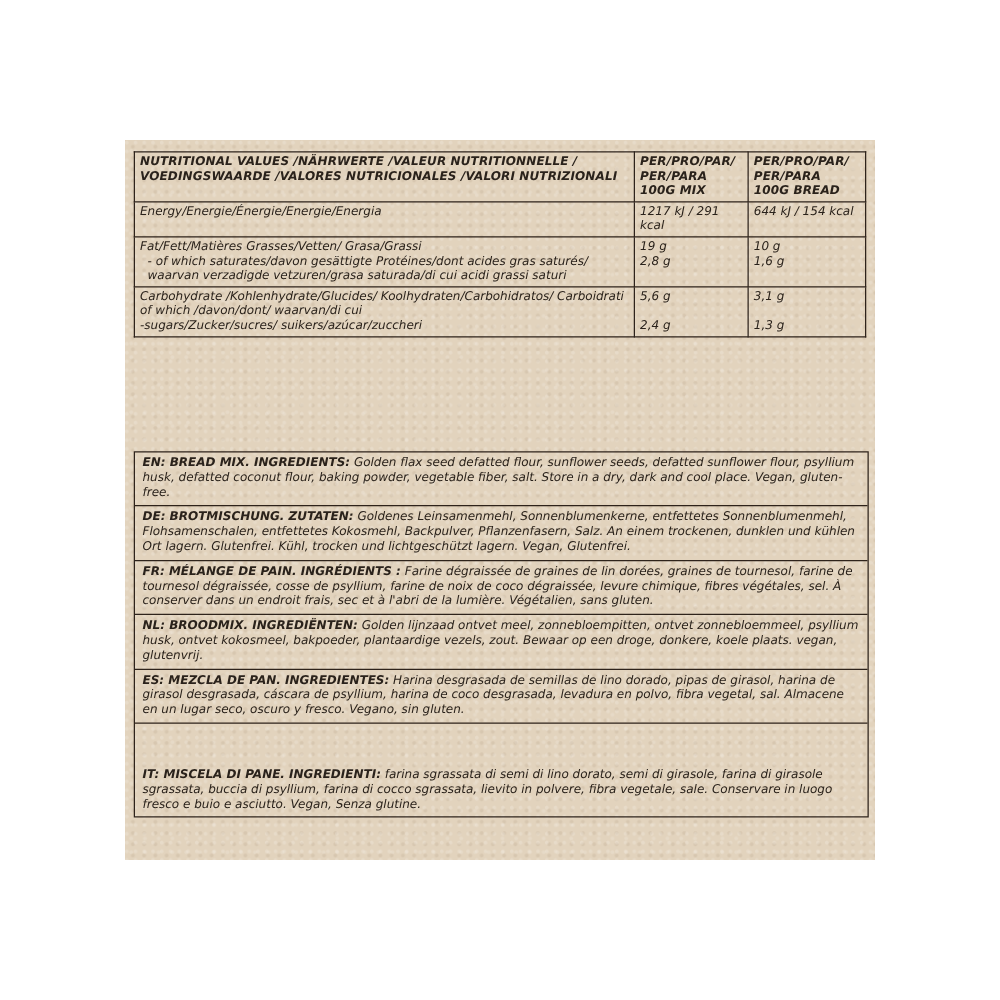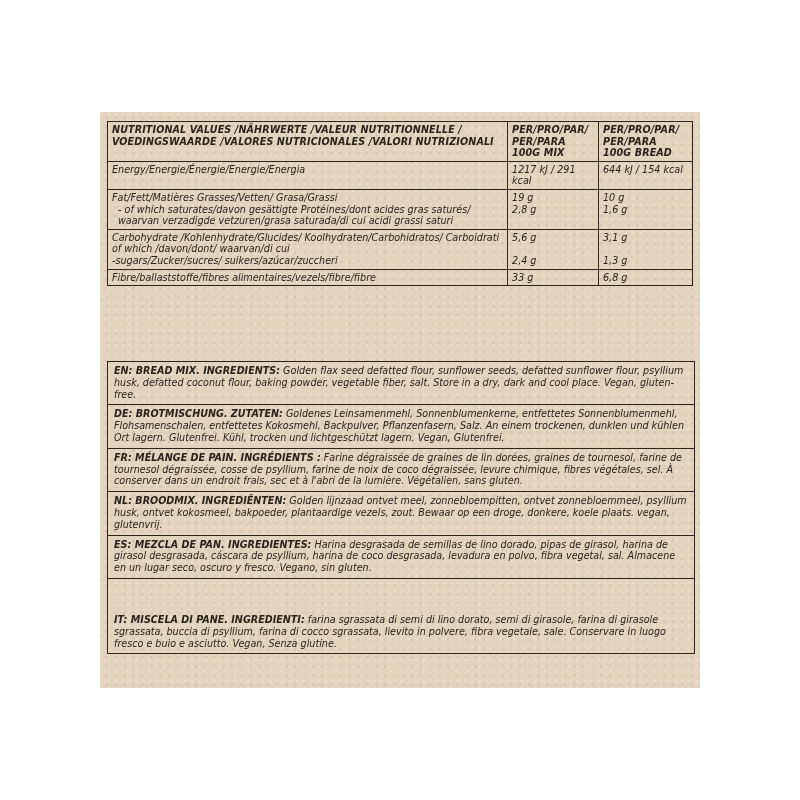--- a/index.html
+++ b/index.html
@@ -87,25 +87,20 @@
         <span class="subline">2,4 g</span>
       </td>
       <td class="val">
         <span class="subline">3,1 g</span>
         <span class="gap"></span>
         <span class="subline">1,3 g</span>
       </td>
     </tr>
 
 
-    <tr>
-      <td>Fibre/ballaststoffe/fibres alimentaires/vezels/fibre/fibre</td>
-      <td class="val">33 g</td>
-      <td class="val">6,8 g</td>
-    </tr>
 
   </tbody>
     </table>
 
   <div class="ingredients">
     <div class="ing-block">
       <span class="ing-label">EN: BREAD MIX. INGREDIENTS:</span><span> Golden flax seed defatted flour, sunflower seeds, defatted sunflower flour, psyllium husk, defatted coconut flour, baking powder, vegetable fiber, salt. Store in a dry, dark and cool place. Vegan, gluten-free.</span>
     </div>
     <div class="ing-block">
       <span class="ing-label">DE: BROTMISCHUNG. ZUTATEN:</span><span> Goldenes Leinsamenmehl, Sonnenblumenkerne, entfettetes Sonnenblumenmehl, Flohsamenschalen, entfettetes Kokosmehl, Backpulver, Pflanzenfasern, Salz. An einem trockenen, dunklen und kühlen Ort lagern. Glutenfrei. Kühl, trocken und lichtgeschützt lagern. Vegan, Glutenfrei.</span>

